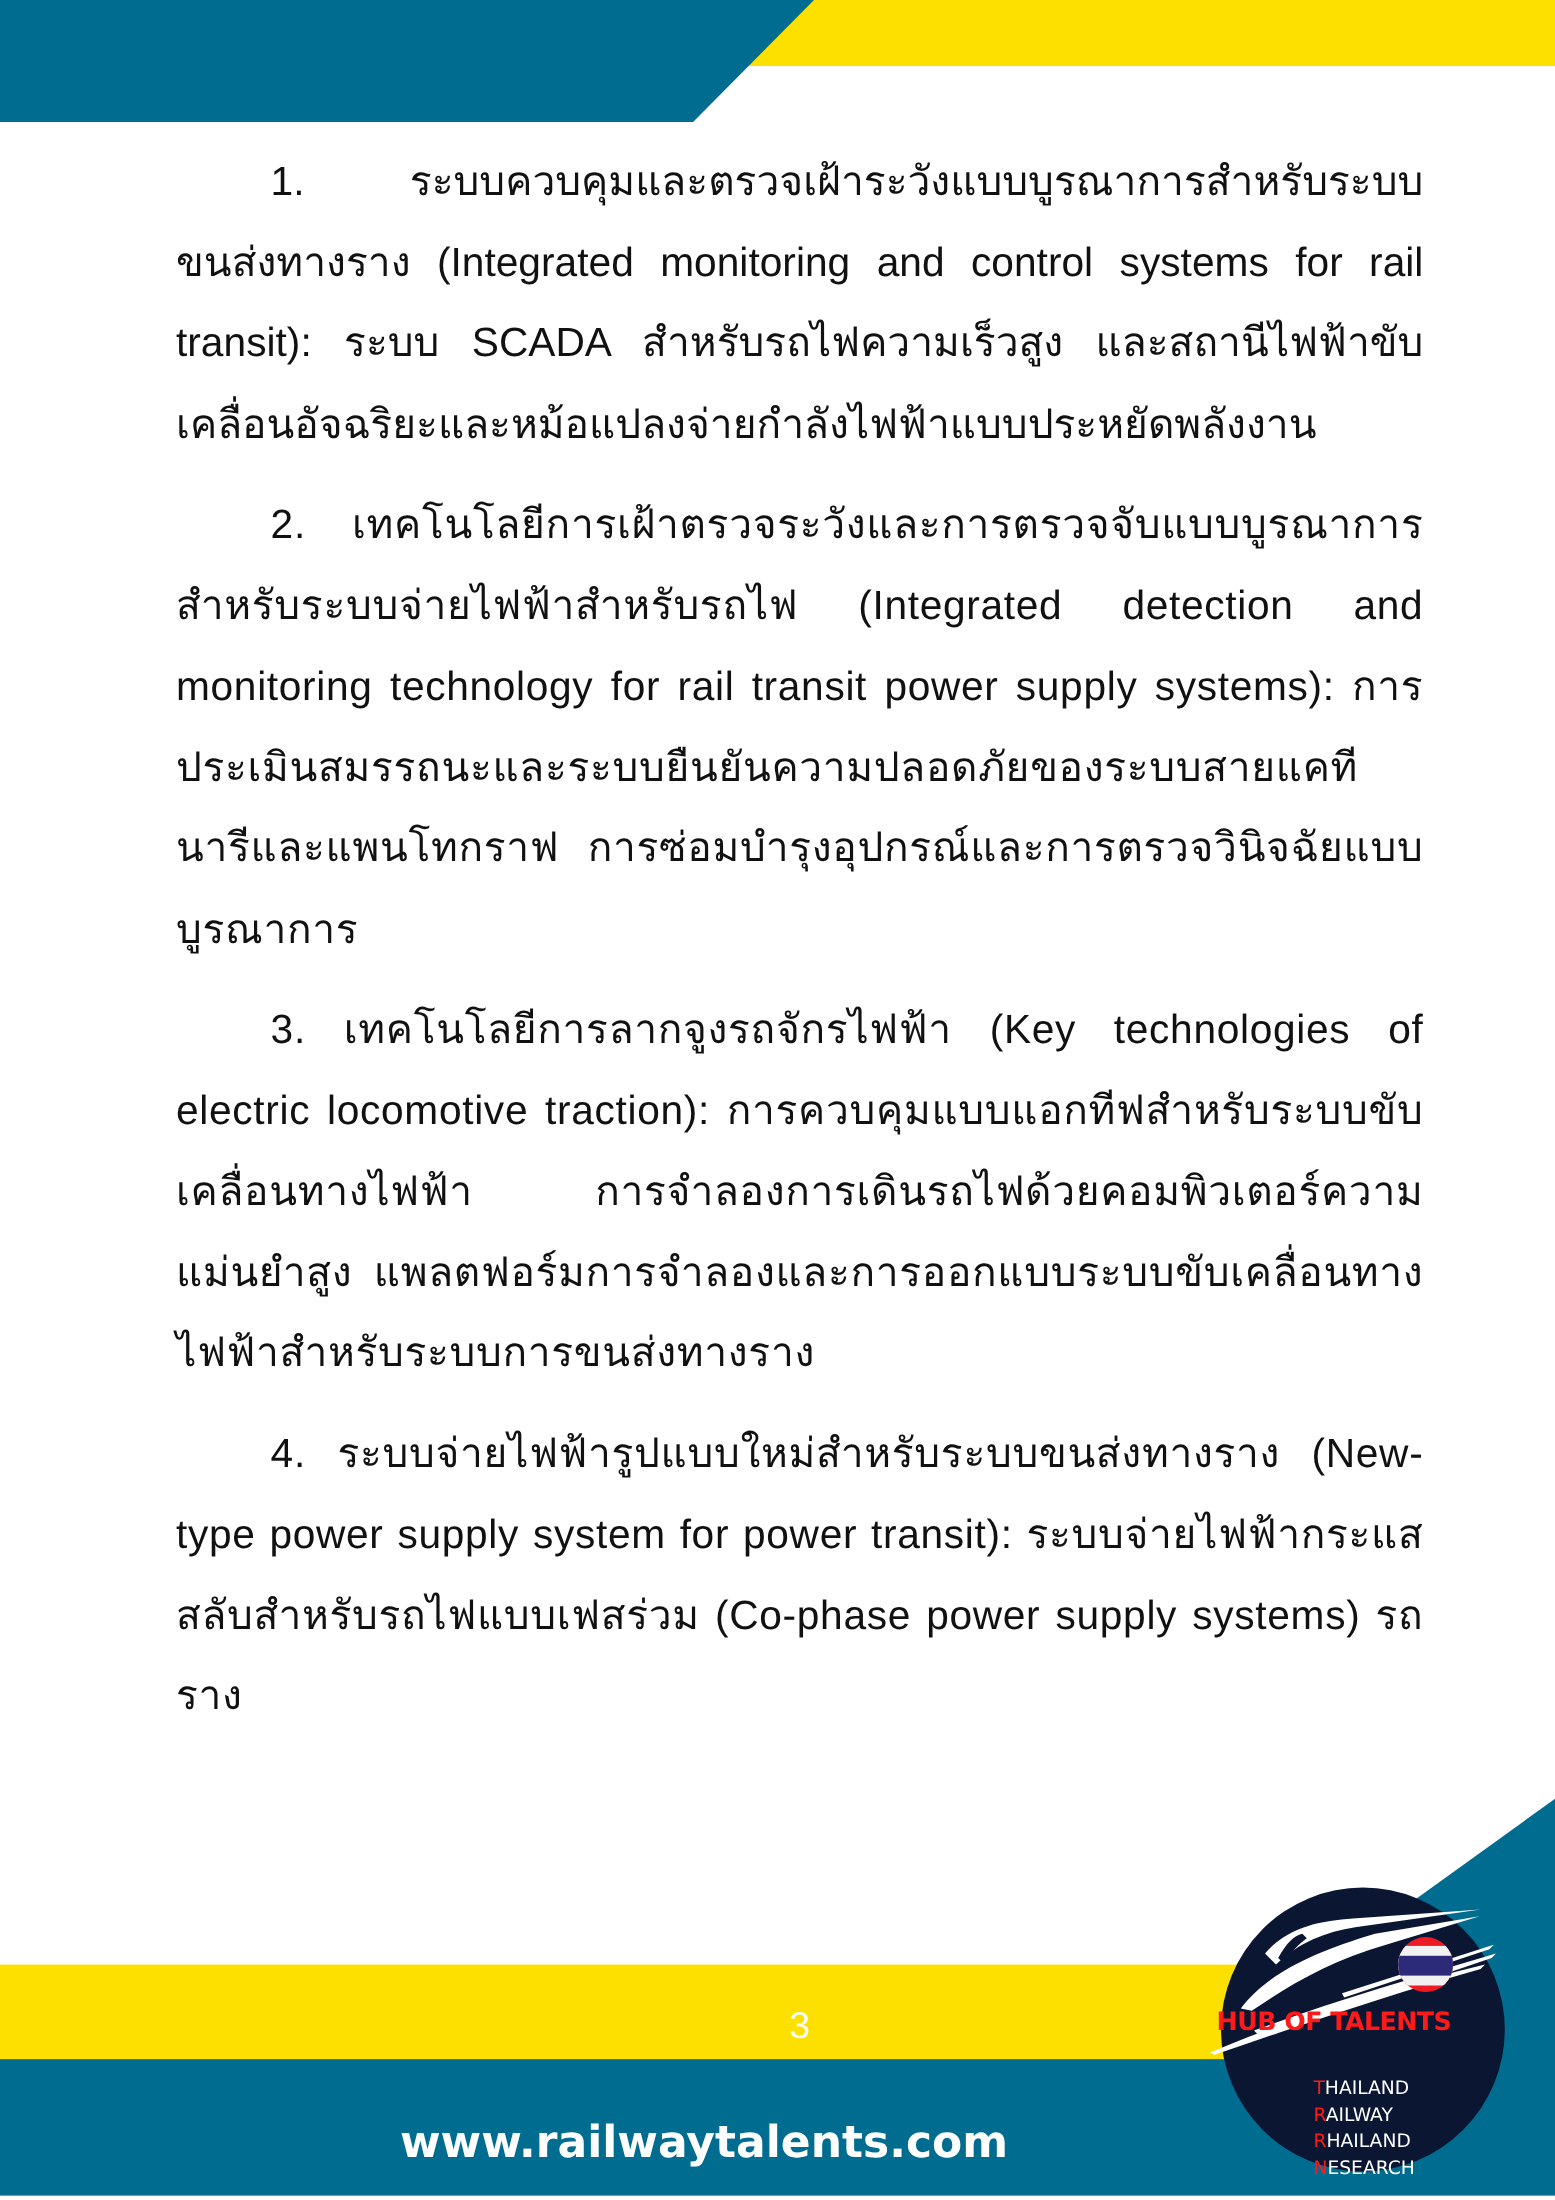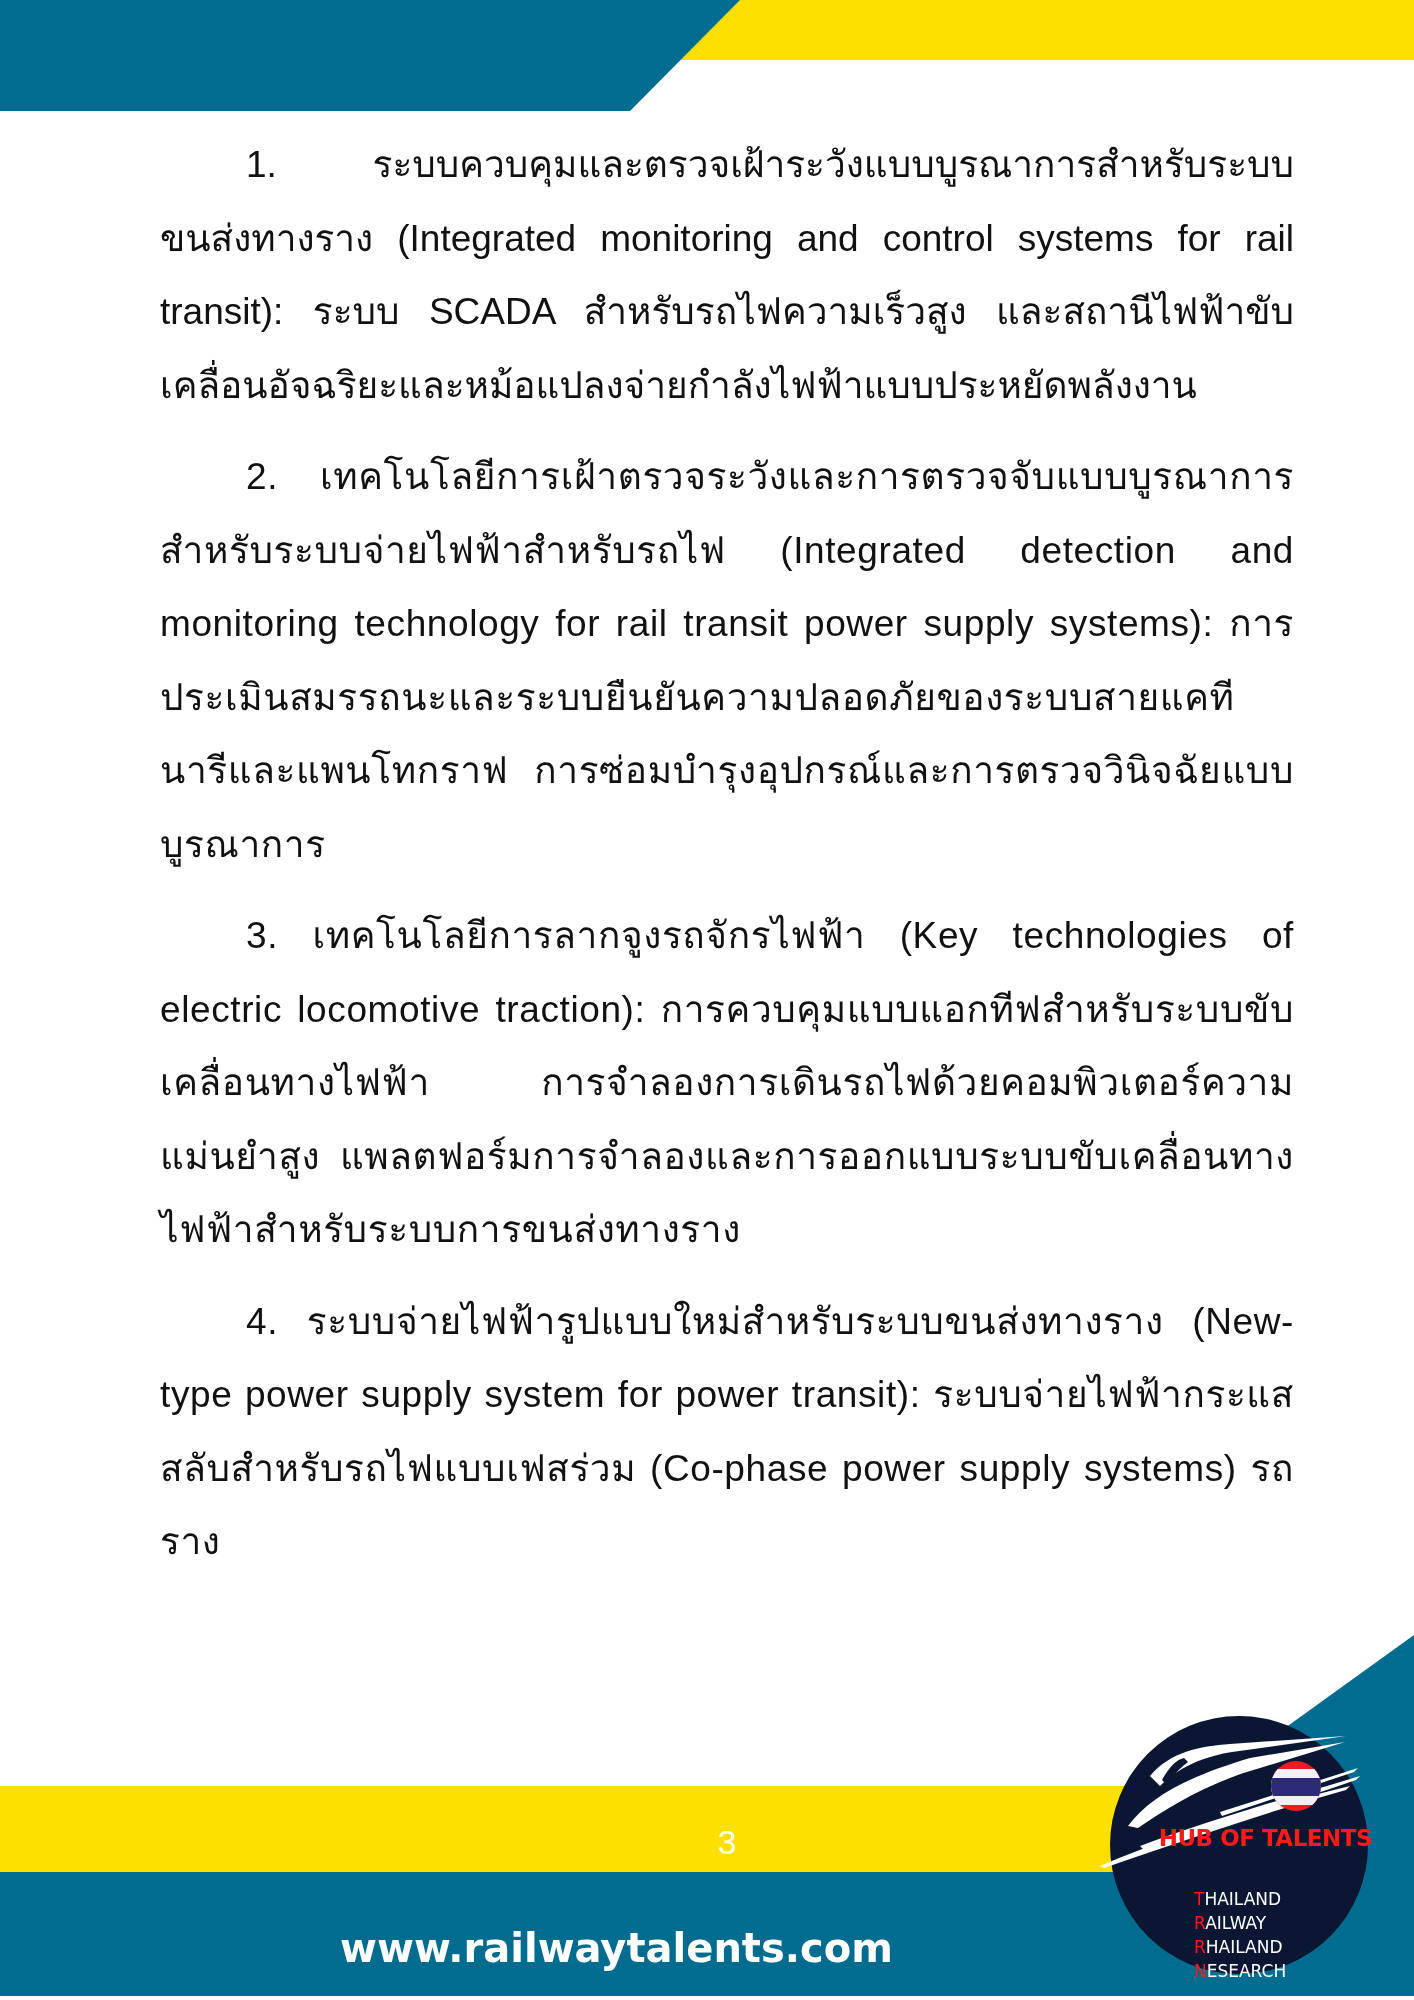--- a/index.html
+++ b/index.html
@@ -42,31 +42,31 @@
       background: #006C8F;
     }
     .ftr-bottom-line {
       position: absolute; left: 0; top: 1996px; width: 1414px; height: 4px; background: #ffffff;
     }
     .page-num {
       position: absolute; left: 700px; top: 1812px; width: 54px; text-align: center;
       color: #ffffff; font-size: 34px; line-height: 60px;
     }
     .url {
-      position: absolute; left: 340px; top: 1918px; width: 600px; text-align: left;
+      position: absolute; left: 340px; top: 1918px; width: 600px; text-align: center;
       color: #ffffff; font-size: 40px; font-weight: bold; line-height: 60px;
       font-family: "DejaVu Sans", sans-serif;
     }
     .logo {
       position: absolute; left: 1110px; top: 1716px; width: 258px; height: 258px;
       border-radius: 50%; background: #0B1633; overflow: visible;
     }
     .logo svg { position: absolute; left: 0; top: 0; overflow: visible; }
     .logo-hub {
-      position: absolute; left: -4px; top: 108px; width: 266px; text-align: right;
+      position: absolute; left: -4px; top: 108px; width: 266px; text-align: left;
       color: #FF1A1A; font-weight: bold; font-size: 23px; line-height: 28px;
       font-family: "DejaVu Sans", sans-serif; letter-spacing: -0.5px;
     }
     .logo-lines {
       position: absolute; left: 84px; top: 138px; width: 160px;
       font-family: "DejaVu Sans", sans-serif; font-weight: normal;
       font-size: 17px; line-height: 24px; color: #ffffff; margin-top: 33px;
     }
     .logo-lines .r { color: #FF1A1A; }
   </style>

